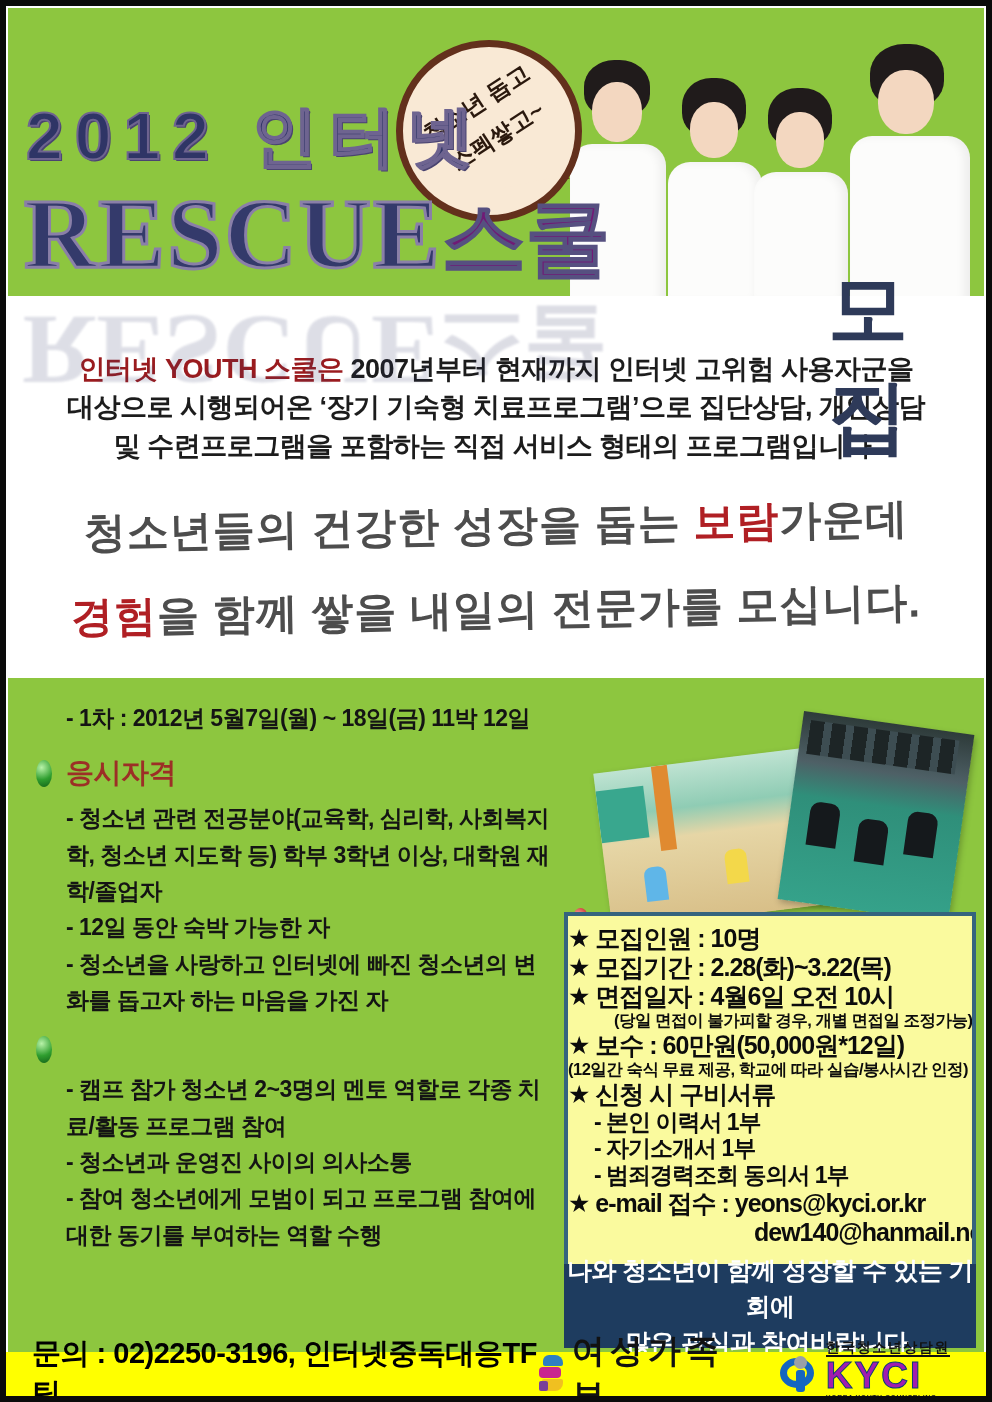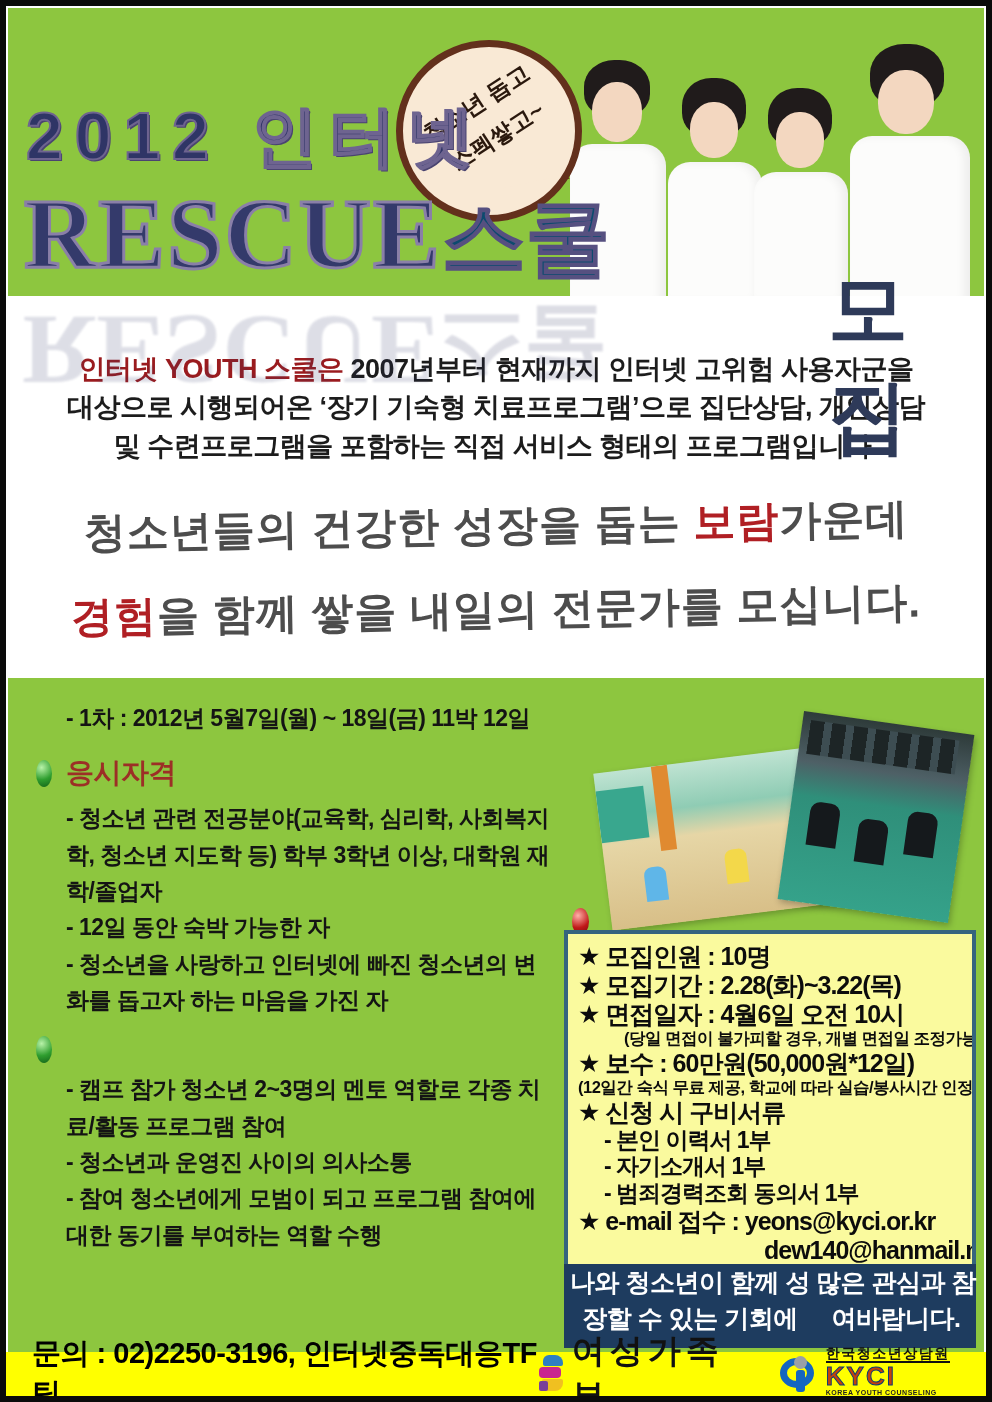--- a/index.html
+++ b/index.html
@@ -51,21 +51,21 @@
   }
   .title-rescue{
     position:absolute;left:16px;top:168px;z-index:6;white-space:nowrap;
   }
   .title-rescue .en{
     font-size:100px;font-weight:bold;color:#343a6b;letter-spacing:2px;
     -webkit-text-stroke:3px #8a7fa8;
     font-family:"Liberation Serif","DejaVu Serif",serif;
   }
   .title-rescue .kr{
-    font-size:84px;font-weight:bold;color:#0c4a6e;letter-spacing:0px;
+    font-size:84px;font-weight:bold;color:#701a75;letter-spacing:0px;
     -webkit-text-stroke:2px #565080;
   }
   .title-reflect{
     position:absolute;left:16px;top:282px;z-index:1;white-space:nowrap;
     transform:scaleY(-1);opacity:.16;filter:blur(1px);
   }
   .title-reflect .en{font-size:100px;font-weight:bold;color:#343a6b;letter-spacing:2px;font-family:"Liberation Serif","DejaVu Serif",serif;}
   .title-reflect .kr{font-size:84px;font-weight:bold;color:#2c3060;}
   .title-mento{
     position:absolute;left:578px;top:182px;z-index:7;
@@ -128,34 +128,34 @@
     left:196px;top:2px;width:172px;height:190px;transform:rotate(8deg);
     background:linear-gradient(180deg,#2e3b3a 0%,#4e6066 26%,#2f8f7a 44%,#35a28a 100%);
   }
   .photo2 .gear{position:absolute;left:8px;top:8px;width:150px;height:34px;background:repeating-linear-gradient(90deg,#1d2526 0 14px,#3d4d52 14px 22px);}
   .photo2 .fig1,.photo2 .fig2,.photo2 .fig3{position:absolute;width:30px;height:44px;border-radius:10px 10px 0 0;background:#15191c;}
   .photo2 .fig1{left:20px;top:88px;}
   .photo2 .fig2{left:70px;top:98px;}
   .photo2 .fig3{left:118px;top:84px;}
   .recruit-header{position:absolute;left:564px;top:212px;}
   .yellow-box{
-    position:absolute;left:556px;top:252px;width:412px;height:362px;
+    position:absolute;left:556px;top:234px;width:412px;height:362px;
     background:#fafa9e;border:4px solid #35647e;box-sizing:border-box;
-    padding:8px 10px;overflow:hidden;
+    padding:8px 0;overflow:hidden;
   }
   .yb-line{font-size:25px;font-weight:bold;color:#0c0c0c;line-height:1.16;letter-spacing:-1px;white-space:nowrap;}
   .yb-small{font-size:16.5px;font-weight:bold;color:#0c0c0c;line-height:1.2;letter-spacing:-0.5px;white-space:nowrap;}
   .yb-ind1{padding-left:46px;}
   .yb-ind-doc{padding-left:26px;font-size:23px;}
   .yb-email2{padding-left:186px;}
   .navy-box{
     position:absolute;left:556px;top:586px;width:412px;height:84px;
     background:#1e3c5f;color:#ffffff;text-align:center;
     font-size:25px;font-weight:bold;line-height:1.45;
-    display:flex;justify-content:center;
+    display:flex;flex-direction:column;justify-content:center;
     letter-spacing:-0.5px;
   }
   
   .footer-bar{
     position:absolute;left:0;top:1346px;width:980px;height:44px;
     background:#ffff00;display:flex;align-items:center;
   }
   .contact{font-size:29px;font-weight:bold;color:#000;padding-left:26px;letter-spacing:-0.5px;flex:1 1 auto;}
   .mogef{display:flex;align-items:center;gap:8px;margin-right:26px;}
   .mogef-mark{position:relative;width:26px;height:38px;}
@@ -164,21 +164,21 @@
   .mogef-mark .m3{position:absolute;left:3px;top:24px;width:21px;height:12px;background:#f0c020;border-radius:2px 2px 8px 6px;}
   .mogef-mark .m4{position:absolute;left:0px;top:26px;width:9px;height:10px;background:#7a3f98;border-radius:2px;}
   .mogef-name{font-size:33px;font-weight:bold;color:#111;letter-spacing:5px;}
   .kyci{display:flex;align-items:center;gap:6px;margin-right:14px;}
   .kyci-mark{position:relative;width:44px;height:40px;}
   .kyci-mark .ring{position:absolute;left:2px;top:4px;width:34px;height:30px;border:7px solid #1566c0;border-radius:50%;box-sizing:border-box;}
   .kyci-mark .head{position:absolute;left:16px;top:2px;width:13px;height:13px;border-radius:50%;background:#9aa0a6;}
   .kyci-mark .body{position:absolute;left:18px;top:16px;width:9px;height:22px;background:#1566c0;border-radius:3px;}
   .kyci-text{display:flex;flex-direction:column;align-items:flex-start;line-height:1;}
   .kyci-kr{font-size:14px;font-weight:bold;color:#111;letter-spacing:1.5px;border-bottom:2px solid #111;padding-bottom:1px;}
-  .kyci-en-big{font-size:26px;font-weight:bold;color:#c2410c;letter-spacing:2px;-webkit-text-stroke:1px #0a3c78;}
+  .kyci-en-big{font-size:37px;font-weight:bold;color:#a21caf;letter-spacing:2px;-webkit-text-stroke:1px #0a3c78;}
   .kyci-en-small{font-size:7px;font-weight:bold;color:#222;letter-spacing:.5px;}
 </style>
 </head>
 <body>
 
 <div class="poster">
 
   <div class="header-green">
 
     <div class="people">

